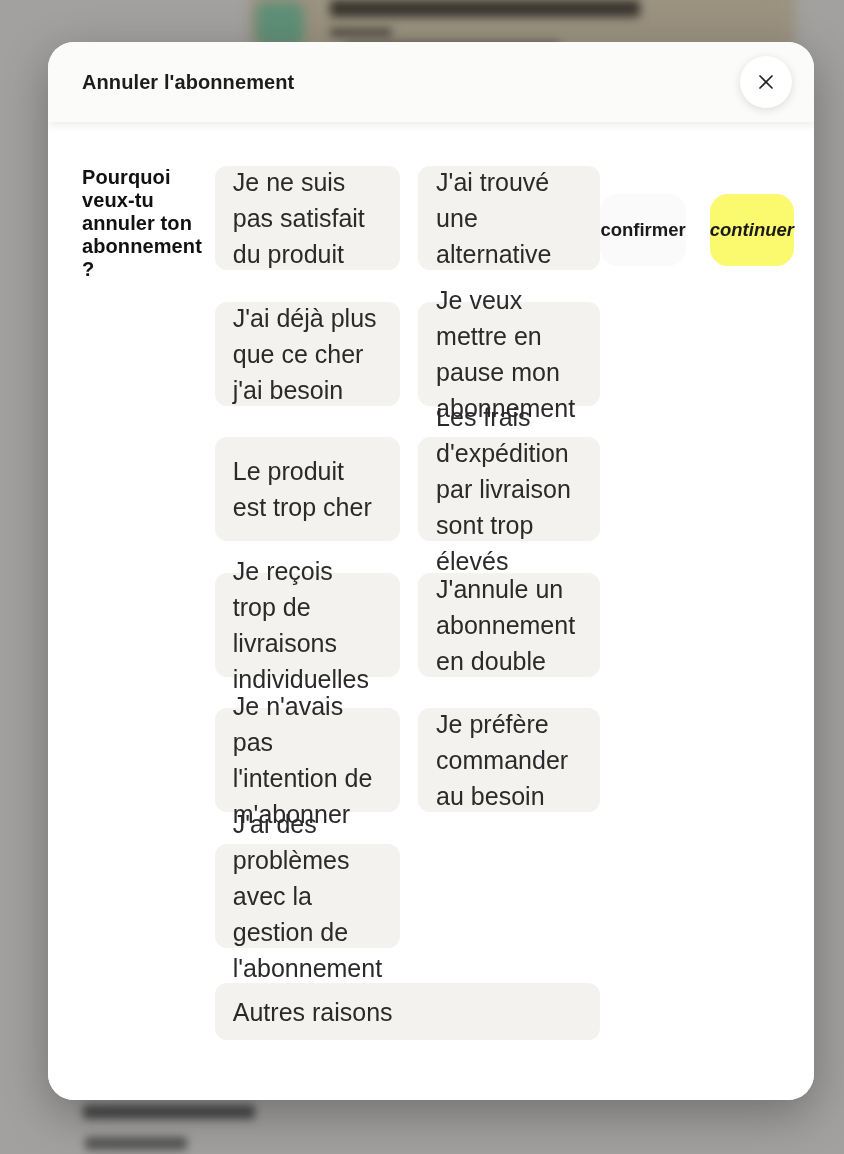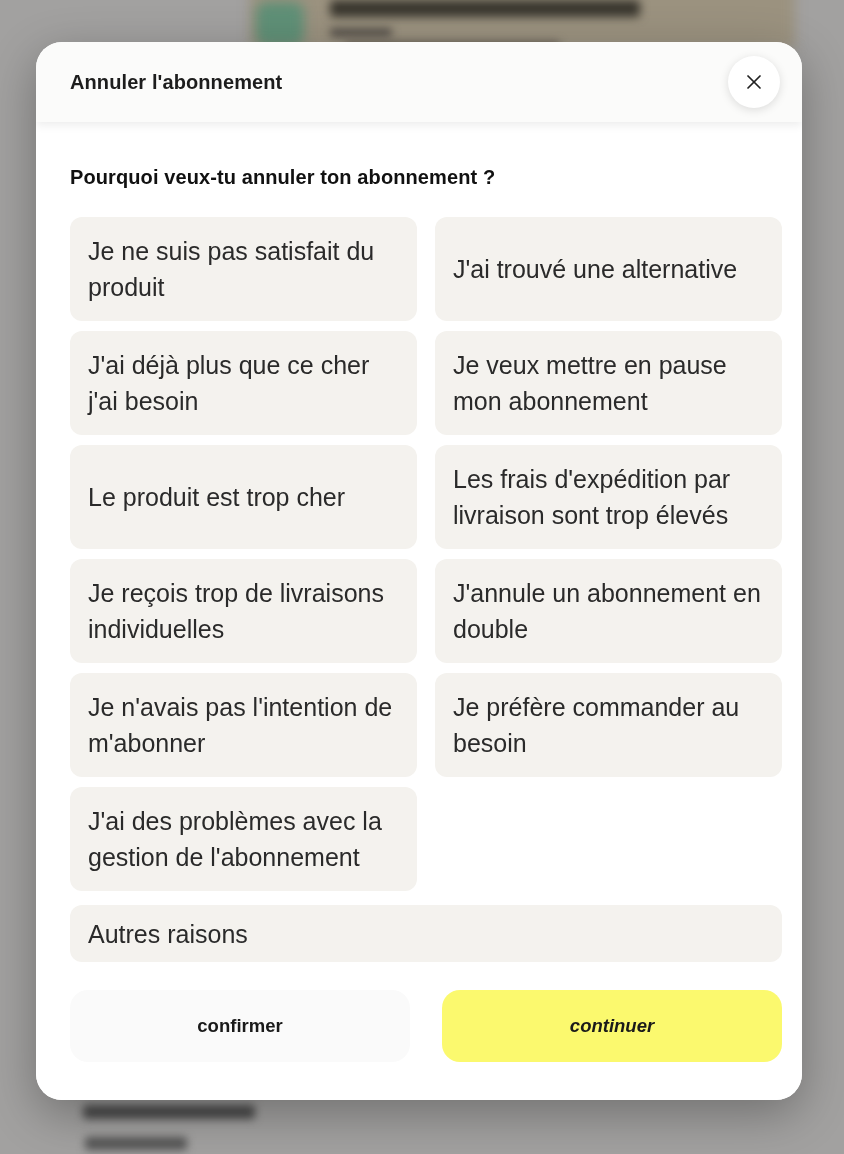--- a/index.html
+++ b/index.html
@@ -22,21 +22,21 @@
   .bg-card{position:absolute;left:250px;top:-22px;width:545px;height:70px;background:#9b927f;filter:blur(6px);}
   .bg-logo{position:absolute;left:256px;top:2px;width:48px;height:44px;background:#5f9077;border-radius:10px;filter:blur(6px);}
   .bg-line-1{position:absolute;left:330px;top:0px;width:310px;height:17px;background:#3a372f;border-radius:4px;filter:blur(5px);}
   .bg-line-2{position:absolute;left:330px;top:28px;width:62px;height:9px;background:#55504a;border-radius:3px;filter:blur(4px);}
   .bg-line-3{position:absolute;left:345px;top:41px;width:215px;height:9px;background:#6a6258;border-radius:3px;filter:blur(4px);}
   .bg-line-4{position:absolute;left:83px;top:1105px;width:172px;height:14px;background:#4c4c4c;border-radius:4px;filter:blur(4px);}
   .bg-line-5{position:absolute;left:85px;top:1137px;width:102px;height:13px;background:#555;border-radius:4px;filter:blur(4px);}
 
   
   .modal{
-    position:absolute;left:36px;top:42px;width:766px;height:1058px;
+    position:absolute;left:48px;top:42px;width:766px;height:1058px;
     background:#ffffff;border-radius:26px;
     box-shadow:0 14px 48px rgba(0,0,0,.30);
     display:flex;flex-direction:column;overflow:hidden;
   }
   .modal-header{
     flex:0 0 80px;
     background:#fbfbfa;
     display:flex;align-items:center;justify-content:space-between;
     padding:0 22px 0 34px;
     box-shadow:0 3px 9px rgba(0,0,0,.08);
@@ -46,21 +46,21 @@
   .close-btn{
     width:52px;height:52px;border-radius:50%;
     background:#ffffff;border:none;cursor:pointer;
     display:flex;align-items:center;justify-content:center;
     box-shadow:0 2px 10px rgba(0,0,0,.13);
   }
   .close-btn svg{display:block;}
 
   .modal-body{
     flex:1;padding:44px 20px 38px 34px;background:#ffffff;
-    display:flex;flex-direction:column;position:relative;z-index:1;
+    display:flex;flex-direction:row;position:relative;z-index:1;
   }
   .question{font-size:20px;font-weight:700;color:#111;margin-bottom:28px;letter-spacing:.1px;}
 
   .reasons-grid{
     display:grid;grid-template-columns:1fr 1fr;
     column-gap:18px;row-gap:10px;
   }
   .reason{
     background:var(--card-bg);
     border-radius:12px;
@@ -68,21 +68,21 @@
     display:flex;align-items:center;
     padding:0 18px;
     font-size:25px;line-height:36px;color:#2a2a2a;
     cursor:pointer;border:none;text-align:left;
     font-family:"Liberation Sans", sans-serif;
   }
   .reason.full{grid-column:1 / -1;height:57px;margin-top:4px;}
 
   .actions{
     margin-top:28px;
-    display:grid;grid-template-columns:1fr 1fr;column-gap:32px;
+    display:grid;grid-template-columns:1fr 1fr;column-gap:24px;
   }
   .action-btn{
     height:72px;border-radius:18px;border:none;cursor:pointer;
     font-size:18.5px;font-weight:700;color:#1a1a1a;
     font-family:"Liberation Sans", sans-serif;
     display:flex;align-items:center;justify-content:center;
   }
   .action-btn.secondary{background:#fafafa;}
   .action-btn.primary{background:var(--accent-yellow);font-style:italic;}
 </style>

